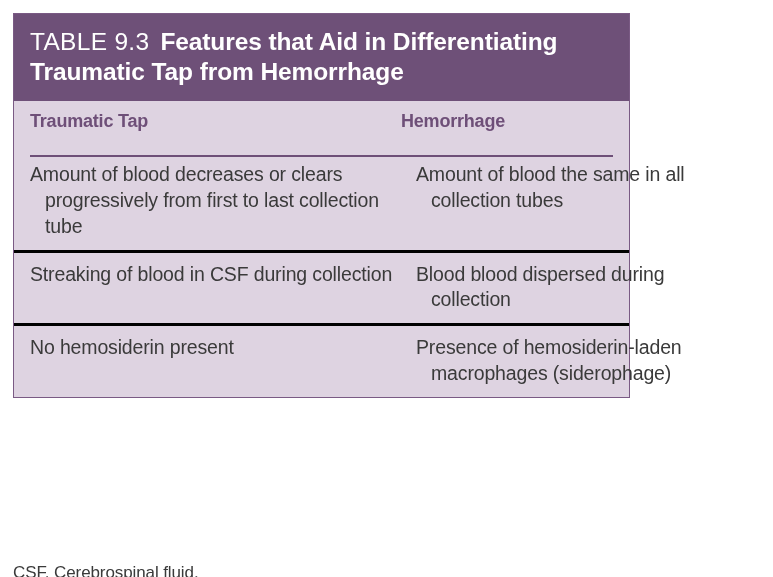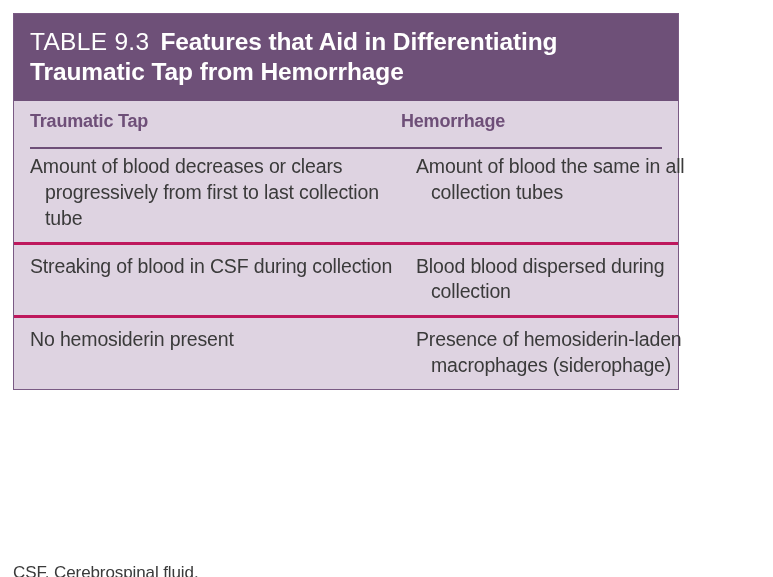--- a/index.html
+++ b/index.html
@@ -12,21 +12,21 @@
     background: #ffffff;
     font-family: "Liberation Sans", sans-serif;
     overflow: hidden;
     position: relative;
   }
 
   .table-figure {
     position: absolute;
     left: 13px;
     top: 13px;
-    width: 666px;
+    width: 617px;
     border: 1px solid #7a5a84;
     box-sizing: border-box;
   }
 
   
   .table-header {
     background: #6e5078;
     padding: 13px 16px 14px 16px;
     box-sizing: border-box;
   }
@@ -48,41 +48,41 @@
   }
 
   
   .table-body {
     background: #ded3e1;
     padding: 0;
   }
 
   .col-head-row {
     display: flex;
-    padding: 10px 16px 8px 16px;
+    padding: 10px 16px 16px 16px;
     box-sizing: border-box;
   }
   .col-head {
     color: #6e4f78;
     font-size: 18px;
     font-weight: 700;
     letter-spacing: -0.2px;
     padding-bottom: 7px;
   }
   .col-head-rule {
     height: 2px;
     background: #6e4f78;
     margin: 0 16px 0 16px;
   }
 
   .data-row {
     display: flex;
     padding: 9px 16px 10px 16px;
     box-sizing: border-box;
-    border-top: 3px solid #be185d;
+    border-top: 3px solid #000000;
   }
   .data-row.first {
     border-top: none;
     padding-top: 5px;
   }
 
   .cell {
     color: #3a3a3a;
     font-size: 19.5px;
     line-height: 1.33;

